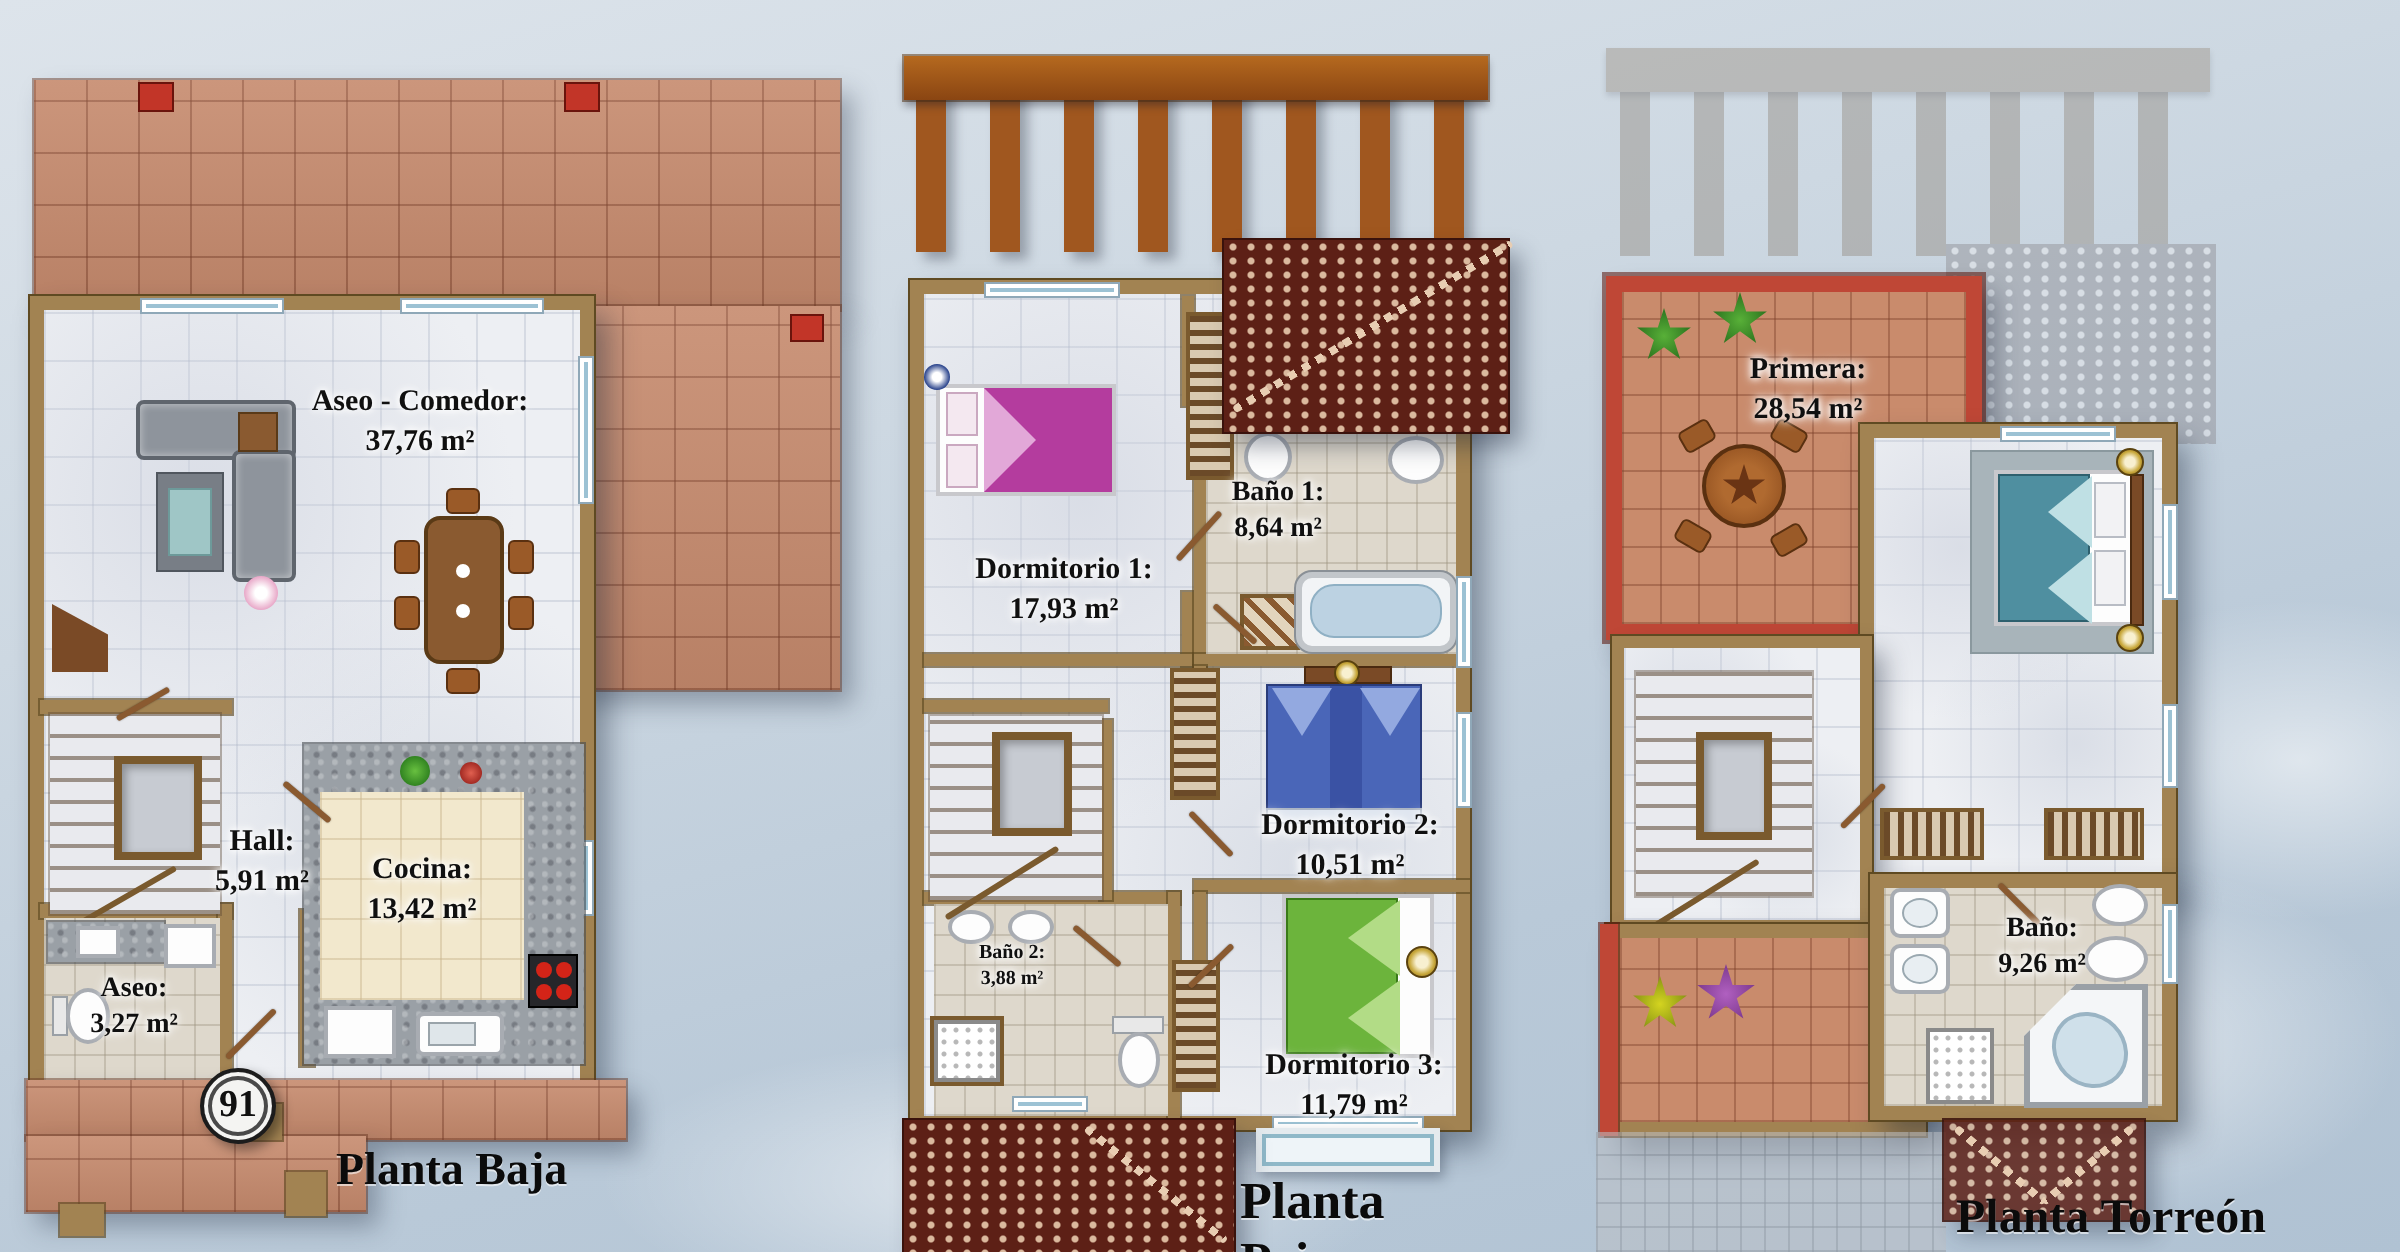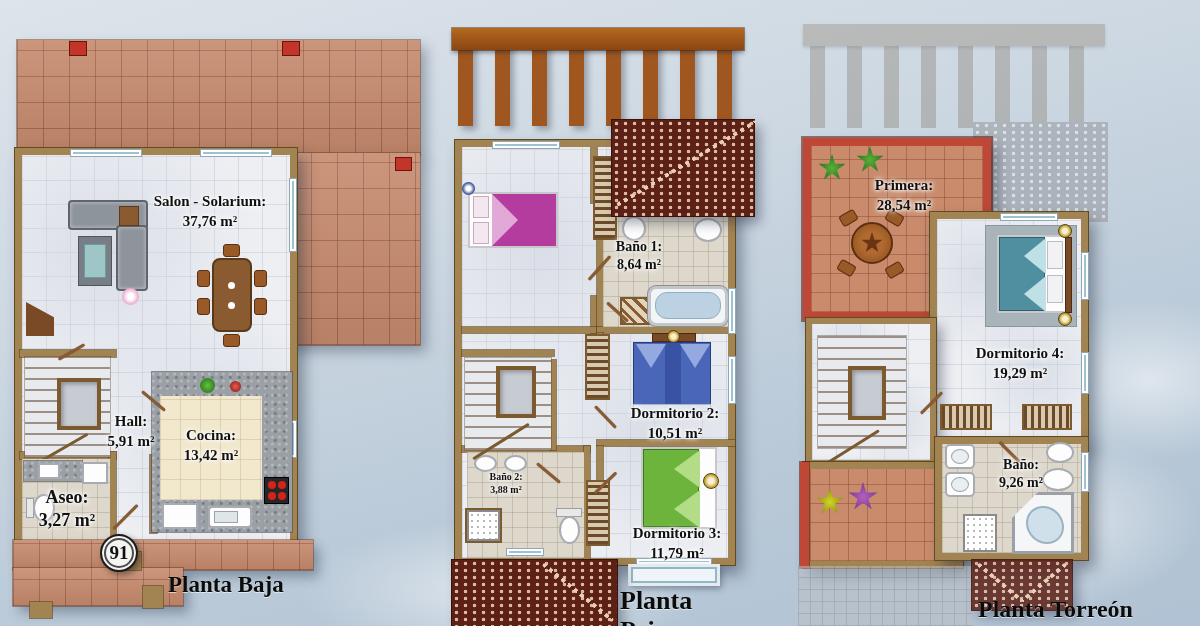--- a/index.html
+++ b/index.html
@@ -147,32 +147,32 @@
     <div class="abs door" style="left:152px;top:386px;height:30px;transform:rotate(-50deg);"></div>
     <div class="abs door" style="left:70px;top:337px;height:30px;transform:rotate(60deg);"></div>
 
     <div class="abs terracotta" style="left:13px;top:540px;width:300px;height:30px;"></div>
     <div class="abs terracotta" style="left:13px;top:568px;width:170px;height:38px;"></div>
     <div class="abs wall" style="left:123px;top:552px;width:18px;height:18px;"></div>
     <div class="abs wall" style="left:143px;top:586px;width:20px;height:22px;"></div>
     <div class="abs wall" style="left:30px;top:602px;width:22px;height:16px;"></div>
 
     <div class="room-label" style="left:150px;top:192px;width:120px;">
-      <span>Salon - Solarium:</span>
+      <span>Aseo - Comedor:</span>
       <span>37,76 m²</span>
     </div>
     <div class="room-label" style="left:95px;top:412px;width:72px;">
       <span>Hall:</span>
       <span>5,91 m²</span>
     </div>
     <div class="room-label" style="left:165px;top:426px;width:92px;">
       <span>Cocina:</span>
       <span>13,42 m²</span>
     </div>
-    <div class="room-label" style="left:34px;top:486px;width:66px;font-size:18px;">
+    <div class="room-label" style="left:34px;top:486px;width:66px;font-size:14px;">
       <span>Aseo:</span>
       <span>3,27 m²</span>
     </div>
     <div class="badge" style="left:100px;top:534px;">91</div>
     <div class="plan-title" style="left:168px;top:572px;width:150px;font-size:23px;">Planta Baja</div>
   </div>
 
   <div class="grp">
     <div class="abs pergola-slats" style="left:458px;top:40px;width:280px;height:86px;"></div>
     <div class="abs pergola-beam" style="left:452px;top:28px;width:292px;height:22px;"></div>
@@ -251,20 +251,24 @@
     <div class="abs door" style="left:616px;top:298px;height:28px;transform:rotate(-48deg);"></div>
     <div class="abs door" style="left:604px;top:402px;height:30px;transform:rotate(-44deg);"></div>
     <div class="abs door" style="left:604px;top:468px;height:30px;transform:rotate(46deg);"></div>
     <div class="abs door" style="left:547px;top:458px;height:30px;transform:rotate(-50deg);"></div>
 
     <div class="abs roof-red" style="left:612px;top:120px;width:142px;height:96px;"></div>
     <div class="abs ridge" style="left:617px;top:203px;width:162px;transform:rotate(-31deg);transform-origin:left center;"></div>
     <div class="abs roof-red" style="left:452px;top:560px;width:165px;height:66px;"></div>
     <div class="abs ridge" style="left:543px;top:562px;width:90px;transform:rotate(39deg);transform-origin:left center;"></div>
 
+    <div class="room-label" style="left:472px;top:276px;width:120px;">
+      <span>Dormitorio 1:</span>
+      <span>17,93 m²</span>
+    </div>
     <div class="room-label" style="left:596px;top:238px;width:86px;font-size:14px;">
       <span>Baño 1:</span>
       <span>8,64 m²</span>
     </div>
     <div class="room-label" style="left:622px;top:404px;width:106px;">
       <span>Dormitorio 2:</span>
       <span>10,51 m²</span>
     </div>
     <div class="room-label" style="left:462px;top:470px;width:88px;font-size:10px;">
       <span>Baño 2:</span>
@@ -342,23 +346,19 @@
 
     <div class="abs" style="left:798px;top:566px;width:175px;height:60px;opacity:.55;background-color:#bcc0c6;background-image:repeating-linear-gradient(0deg,rgba(120,124,130,.5) 0 1px,transparent 1px 12px),repeating-linear-gradient(90deg,rgba(120,124,130,.5) 0 1px,transparent 1px 12px);"></div>
     <div class="abs roof-red" style="left:972px;top:560px;width:100px;height:50px;opacity:.85;"></div>
     <div class="abs ridge" style="left:978px;top:562px;width:58px;transform:rotate(40deg);transform-origin:left center;"></div>
     <div class="abs ridge" style="left:1066px;top:562px;width:58px;transform:rotate(140deg);transform-origin:left center;"></div>
 
     <div class="room-label" style="left:843px;top:176px;width:122px;">
       <span>Primera:</span>
       <span>28,54 m²</span>
     </div>
-    <div class="room-label" style="left:966px;top:344px;width:108px;">
-      <span>Dormitorio 4:</span>
-      <span>19,29 m²</span>
-    </div>
     <div class="room-label" style="left:988px;top:456px;width:66px;font-size:14px;">
       <span>Baño:</span>
       <span>9,26 m²</span>
     </div>
     <div class="plan-title" style="left:978px;top:596px;width:165px;font-size:24px;">Planta Torreón</div>
   </div>
 </div>
 
 </body></html>

